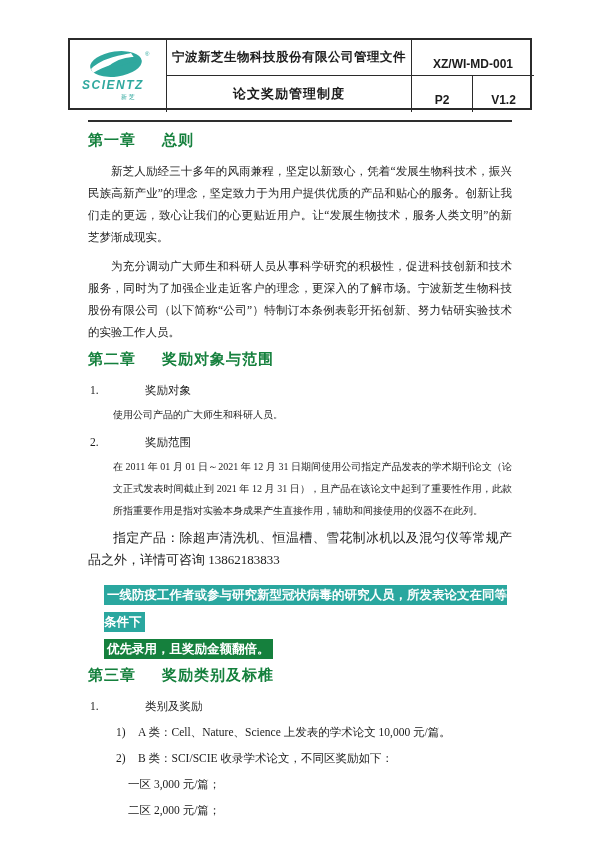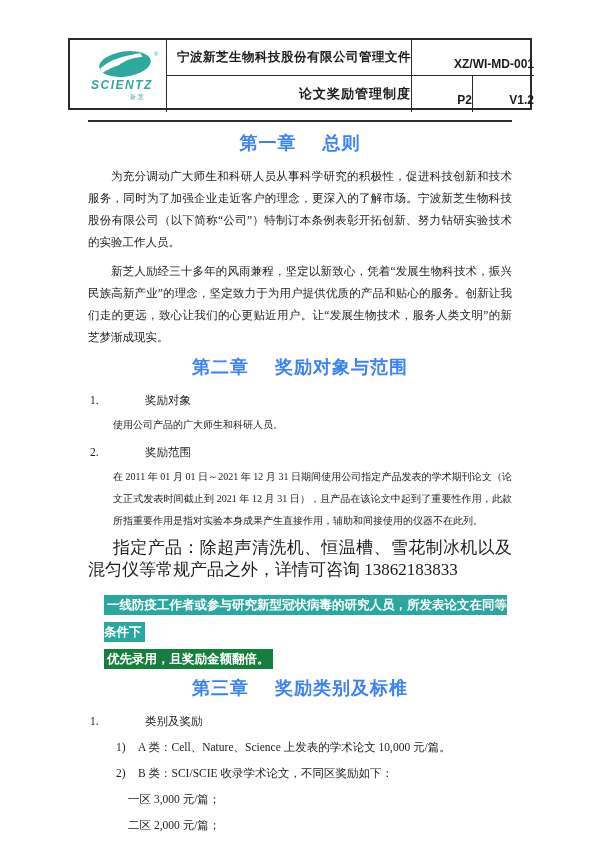--- a/index.html
+++ b/index.html
@@ -9,42 +9,42 @@
     margin:0 auto; overflow:hidden;
     font-family:"Liberation Serif","DejaVu Serif",serif; color:#1c1c1c;
   }
   
   .doc-table {
     position:absolute; left:68px; top:38px; width:464px; height:72px;
     display:grid; grid-template-columns:97px 245px 61px 61px;
     grid-template-rows:36px 36px; border:2px solid #2b2b2b;
     font-family:"Liberation Sans","DejaVu Sans",sans-serif;
   }
-  .cell { display:flex; align-items:center; justify-content:flex-end; overflow:hidden; }
+  .cell { display:flex; align-items:center; justify-content:center; overflow:hidden; }
   .cell-logo   { grid-column:1; grid-row:1/3; border-right:1.5px solid #2b2b2b; }
   .cell-title  { grid-column:2; grid-row:1; border-right:1.5px solid #2b2b2b; border-bottom:1.5px solid #2b2b2b; }
   .cell-docno  { grid-column:3/5; grid-row:1; border-bottom:1.5px solid #2b2b2b; }
   .cell-sub    { grid-column:2; grid-row:2; border-right:1.5px solid #2b2b2b; }
   .cell-page   { grid-column:3; grid-row:2; border-right:1.5px solid #2b2b2b; }
   .cell-ver    { grid-column:4; grid-row:2; }
   .hdr-main { font-size:12.5px; font-weight:bold; letter-spacing:.5px; white-space:nowrap; }
   .hdr-no, .hdr-small { font-size:12px; font-weight:bold;margin-top:12px; }
   .hdr-sub { font-size:13px; font-weight:bold; letter-spacing:1px; }
   
   .content { position:absolute; left:88px; top:120px; width:424px; }
   .rule { height:2px; background:#2e2e2e; margin-bottom:9px; }
-  .ch-heading { text-align:center; font-size:18px; font-weight:bold; color:#3b82f6;
+  .ch-heading { font-size:15px; font-weight:bold; color:#15803d;
                 margin:4px 0 10px 0; letter-spacing:1px; }
   .ch-num { margin-right:26px; }
   .para { font-size:11.5px; line-height:22px; text-align:justify; text-indent:2em; margin-bottom:7px; }
   .num-item { display:flex; font-size:11.5px; line-height:22px; margin:3px 0 3px 2px; }
   .num-item .marker { width:23px; flex:none; }
   .num-item .item-title { font-weight:normal;margin-left:32px; }
   .item-body { font-size:10px; line-height:22px; text-align:justify; margin:1px 0 5px 25px; }
-  .note-para { font-size:17px; line-height:22px; text-align:justify; text-indent:25px; margin:1px 0 6px 0; }
+  .note-para { font-size:13px; line-height:22px; text-align:justify; text-indent:25px; margin:1px 0 6px 0; }
   
   .hl-block { margin:10px 0 1px 16px; font-family:Liberation Serif, serif; }
   .hl-line { line-height:25px; }
   .hl-line span { color:#ffffff; font-weight:bold; font-size:12.5px; padding:3px 3px; }
   
   .sub-item { display:flex; font-size:11.5px; line-height:22px; margin:4px 0 4px 28px; }
   .sub-item .marker { width:22px; flex:none; }
   .tier { font-size:11.5px; line-height:22px; margin:4px 0 4px 40px; }
   
   .logo-wrap { display:flex; flex-direction:column; align-items:center; }
@@ -85,22 +85,22 @@
       <span class="hdr-small">V1.2</span>
     </div>
   </div>
 
   <div class="content">
     <div class="rule"></div>
 
     <div class="ch-heading">
       <span class="ch-num">第一章</span><span>总则</span>
     </div>
+    <p class="para">新芝人励经三十多年的风雨兼程，坚定以新致心，凭着“发展生物科技术，振兴民族高新产业”的理念，坚定致力于为用户提供优质的产品和贴心的服务。创新让我们走的更远，致心让我们的心更贴近用户。让“发展生物技术，服务人类文明”的新芝梦渐成现实。</p>
     <p class="para">为充分调动广大师生和科研人员从事科学研究的积极性，促进科技创新和技术服务，同时为了加强企业走近客户的理念，更深入的了解市场。宁波新芝生物科技股份有限公司（以下简称“公司”）特制订本条例表彰开拓创新、努力钻研实验技术的实验工作人员。</p>
-    <p class="para">新芝人励经三十多年的风雨兼程，坚定以新致心，凭着“发展生物科技术，振兴民族高新产业”的理念，坚定致力于为用户提供优质的产品和贴心的服务。创新让我们走的更远，致心让我们的心更贴近用户。让“发展生物技术，服务人类文明”的新芝梦渐成现实。</p>
 
     <div class="ch-heading">
       <span class="ch-num">第二章</span><span>奖励对象与范围</span>
     </div>
 
     <div class="num-item">
       <span class="marker">1.</span>
       <span class="item-title">奖励对象</span>
     </div>
     <p class="item-body">使用公司产品的广大师生和科研人员。</p>

